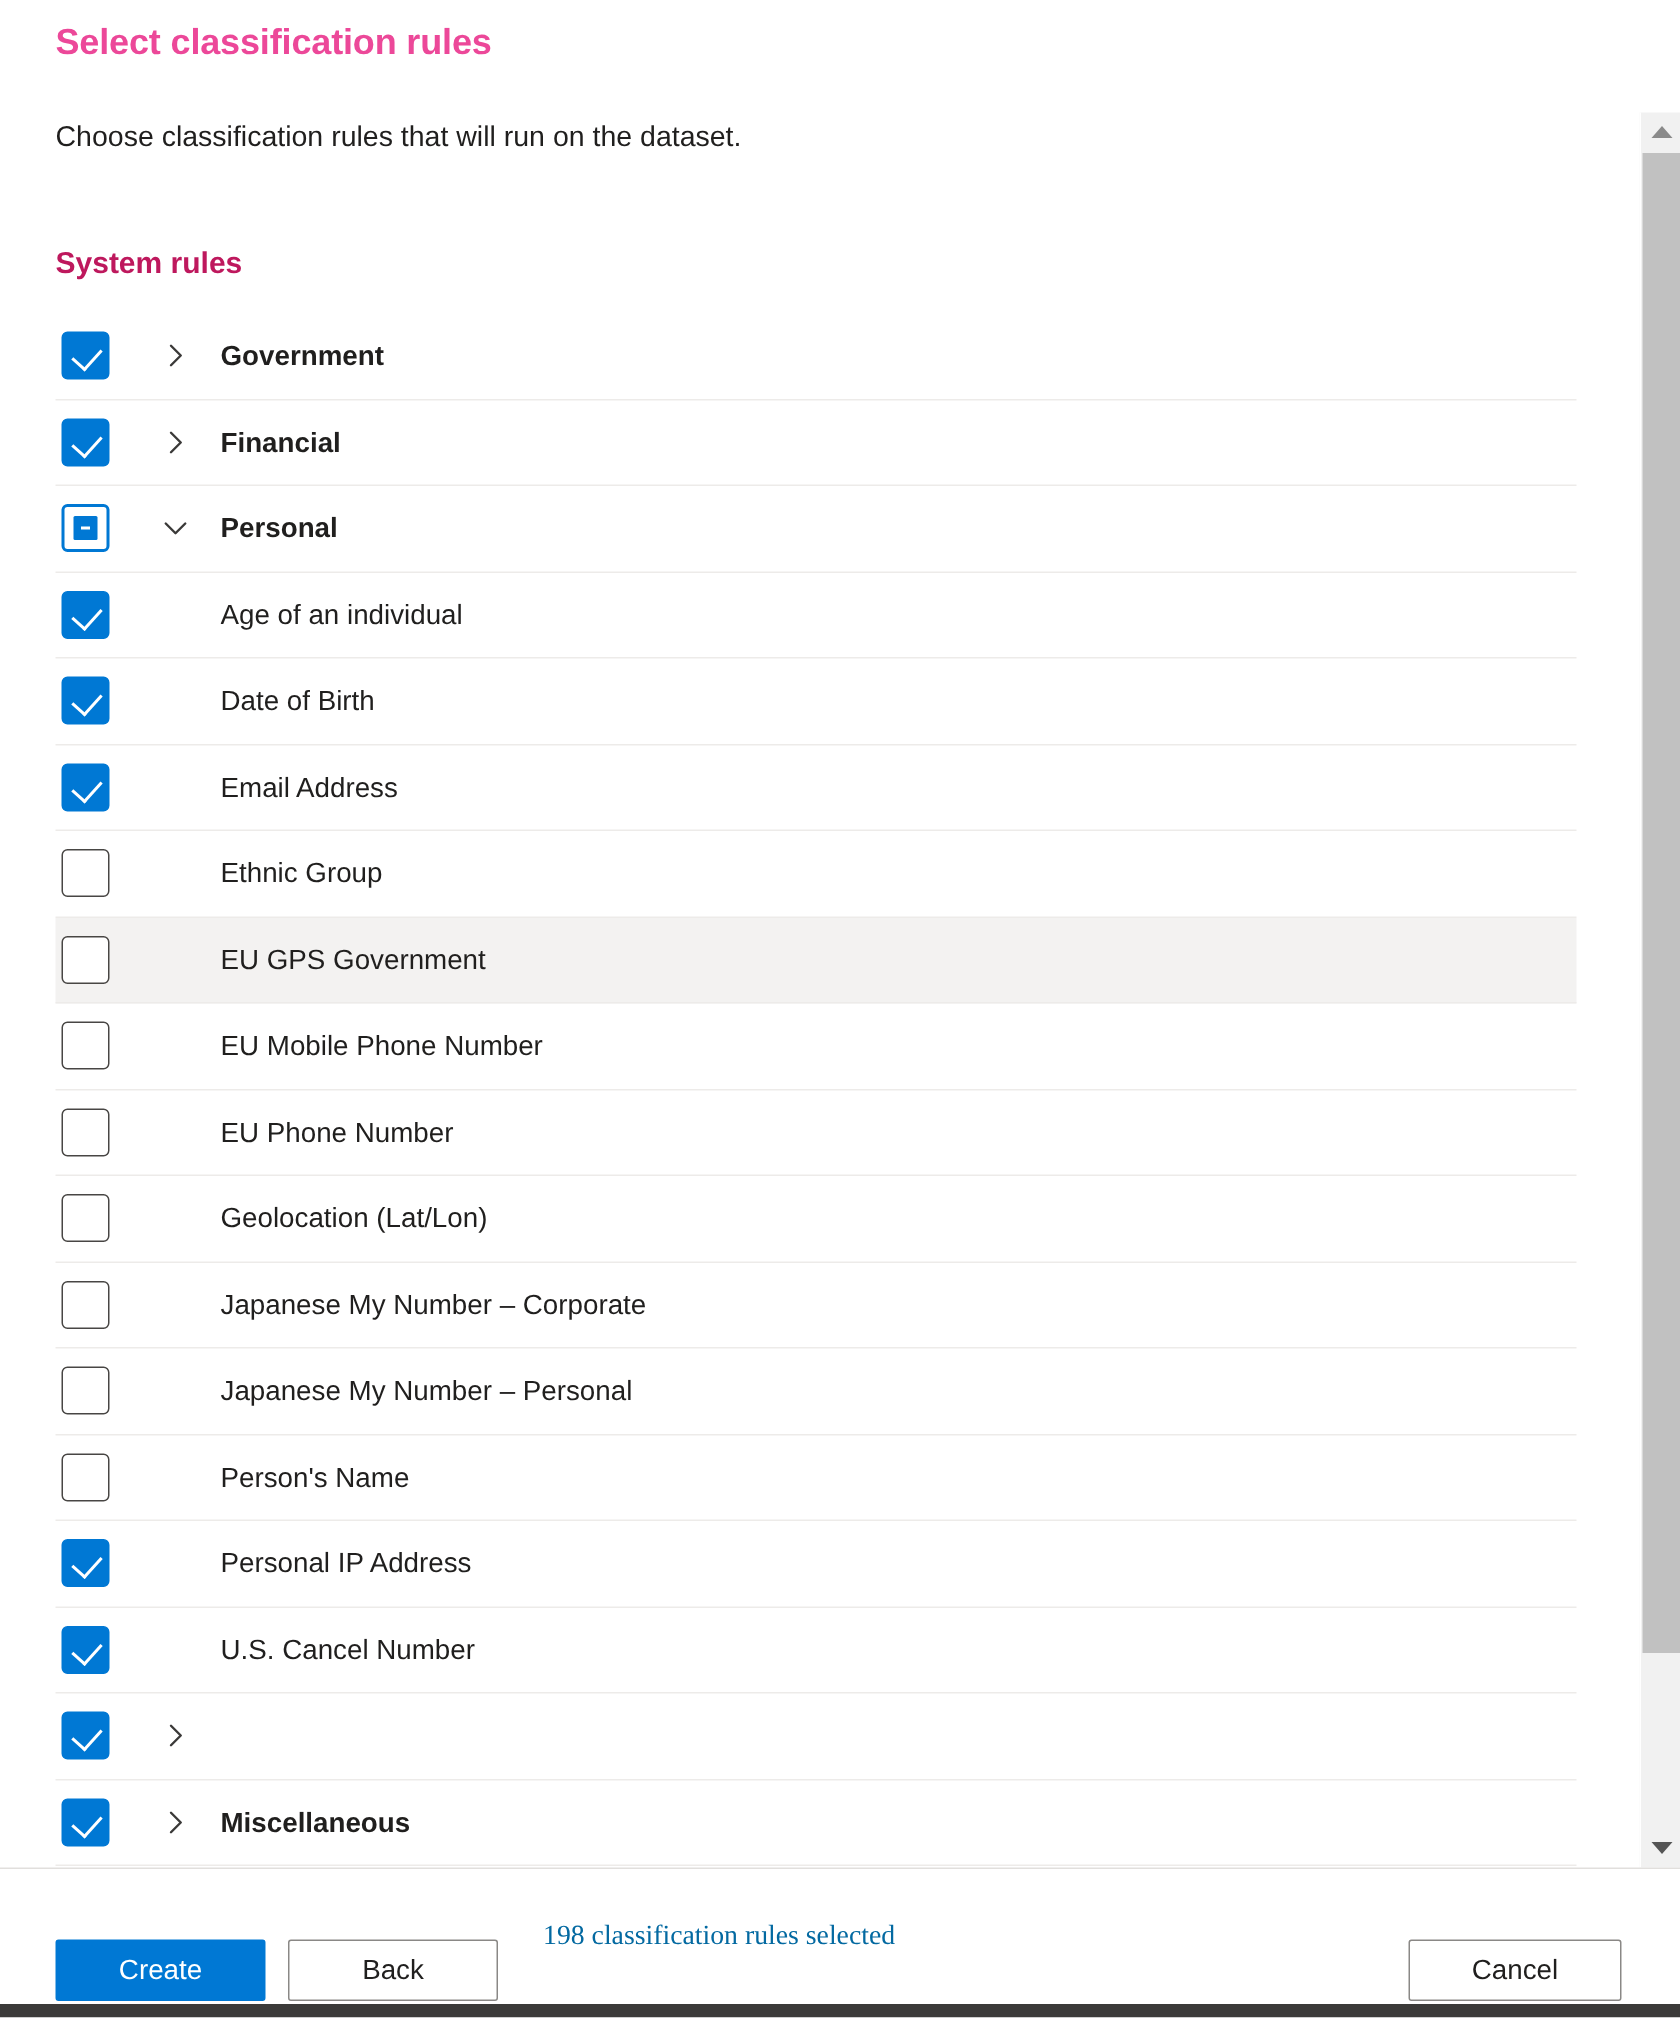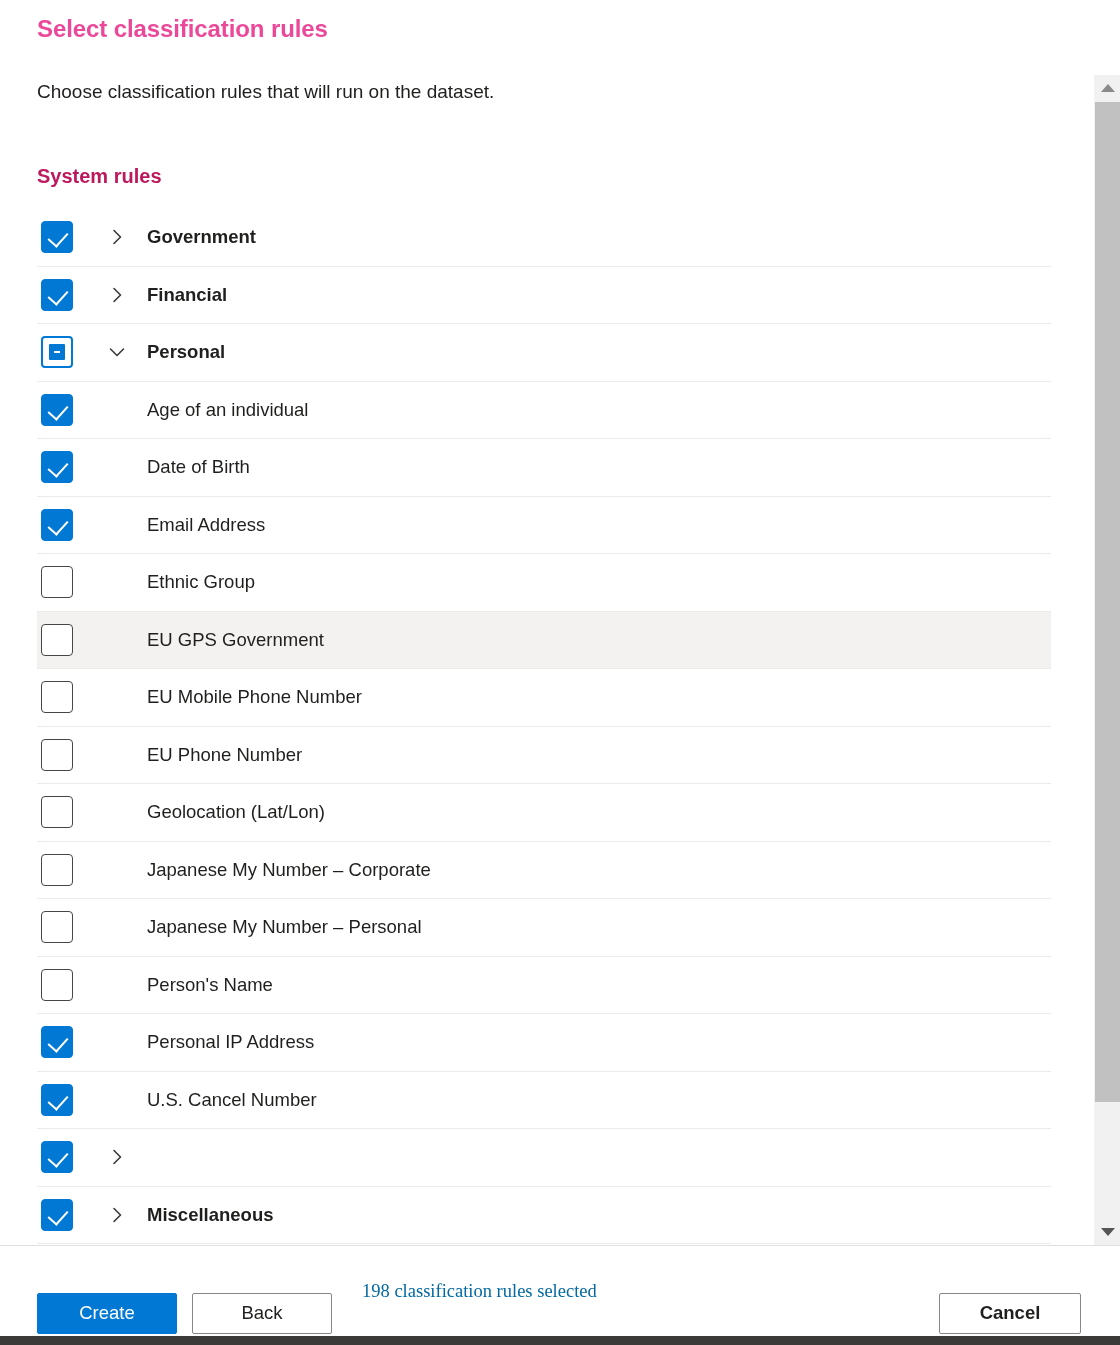--- a/index.html
+++ b/index.html
@@ -235,21 +235,20 @@
     color: #0369a1;
     white-space: nowrap;
     font-family: Liberation Serif, serif;
   }
   #btn-cancel {
     left: 939px;
     width: 142px;
     background: #ffffff;
     border: 1px solid #8a8886;
     color: #201f1e;
-    font-weight: bold;
   }
 
   #bottom-bar {
     position: absolute;
     left: 0; top: 1336px;
     width: 1120px; height: 9px;
     background: #3b3a39;
   }
 </style>
 </head>

